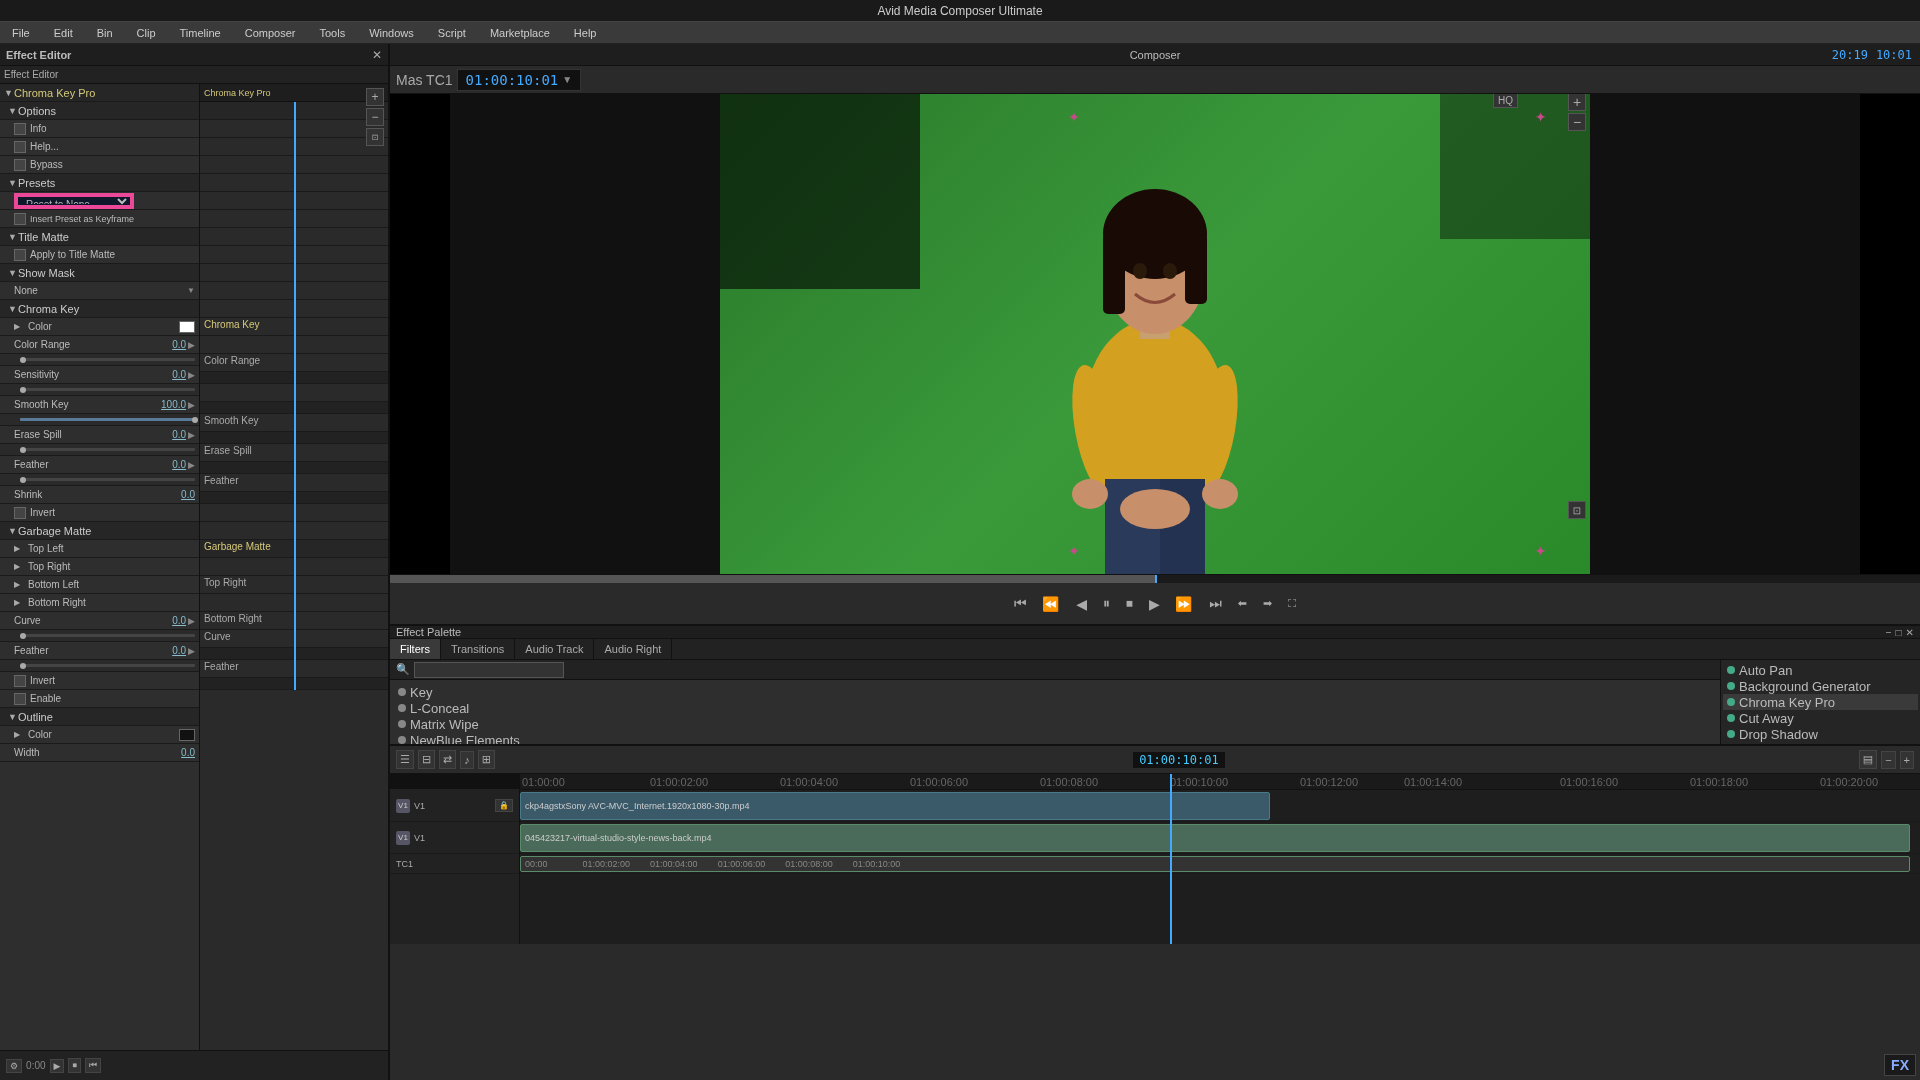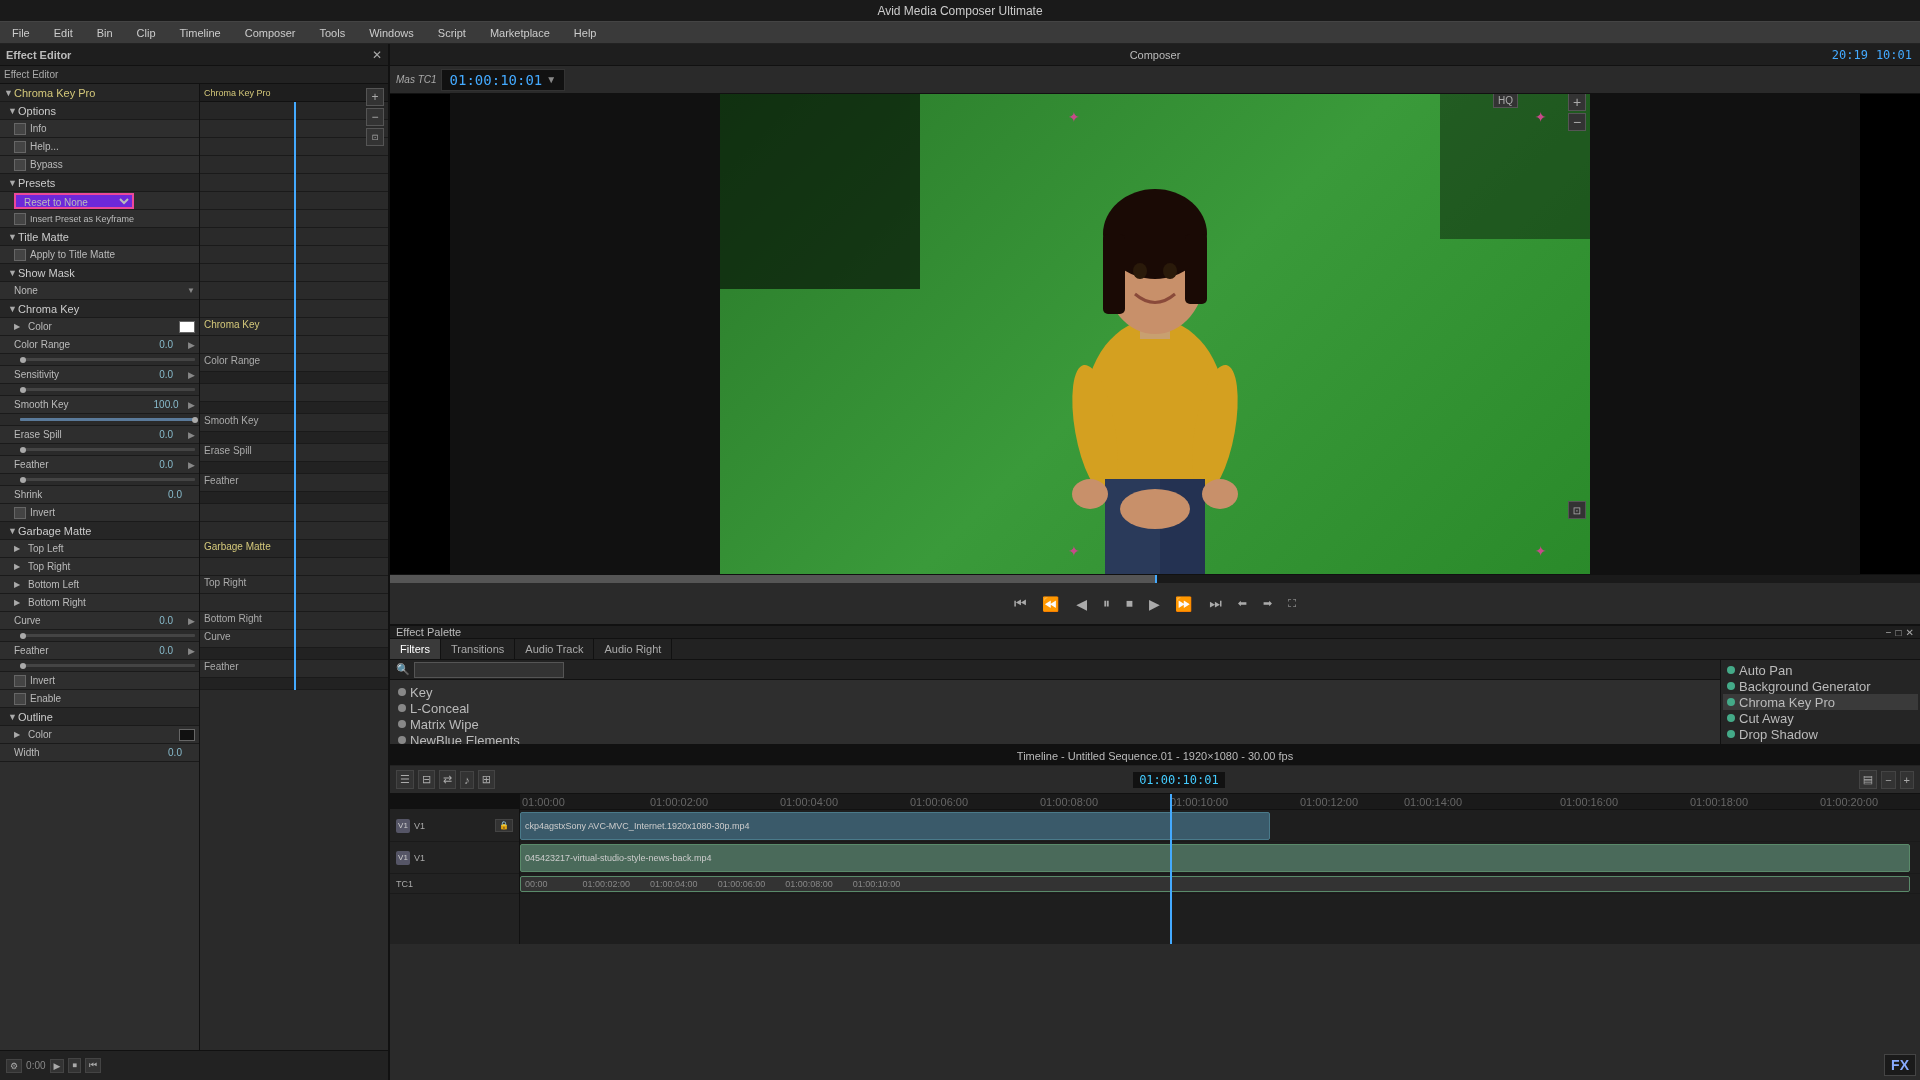--- a/index.html
+++ b/index.html
@@ -156,21 +156,22 @@
 
     .param-name {
       flex: 1;
       color: #bbb;
       font-size: 10px;
     }
     .param-value {
       color: #8bc;
       font-size: 10px;
       min-width: 40px;
-      text-align: center;
+      text-align: right;
+      text-decoration: underline;
     }
     .param-arrow {
       color: #888;
       font-size: 9px;
       margin-left: 2px;
     }
 
     
     .param-checkbox {
       width: 12px;
@@ -219,22 +220,22 @@
       width: 6px;
       height: 6px;
       background: #aaa;
       border-radius: 50%;
       position: absolute;
       top: -1.5px;
     }
 
     
     .preset-dropdown {
-      background: #6d28d9;
-      border: 2px solid #ec4899;
+      background: #0f172a;
+      border: 4px solid #ec4899;
       color: #bbb;
       font-size: 10px;
       padding: 1px 4px;
       height: 16px;
       width: 120px;
     }
 
     
     .effect-editor-bottom {
       height: 30px;
@@ -977,21 +978,21 @@
     <div class="composer-area">
       <div class="composer-header">
         <span>Composer</span>
         <div style="position:absolute; right:8px; display:flex; gap:8px; align-items:center;">
           <span style="color:#4af; font-family:monospace; font-size:12px;">20:19</span>
           <span style="color:#4af; font-family:monospace; font-size:12px;">10:01</span>
         </div>
       </div>
 
       <div class="composer-toolbar">
-        <span style="color:#aaa; font-size:10px;font-style:italic;">Mas TC1</span>
+        <span style="color:#aaa; font-size:14px;">Mas TC1</span>
         <div style="background:#111; border:1px solid #333; padding:2px 8px; display:flex; align-items:center; gap:4px;">
           <span style="color:#4af; font-family:monospace; font-size:14px;">01:00:10:01</span>
           <span style="color:#888; font-size:10px;">▼</span>
         </div>
       </div>
 
       <div class="composer-video-area">
         <div class="black-bars"></div>
         <div class="black-bars-right"></div>
 
@@ -1137,23 +1138,20 @@
           </div>
           <div class="palette-effect-item">
             <div class="palette-dot green"></div>
             <span>Drop Shadow</span>
           </div>
         </div>
       </div>
     </div>
 
     <div class="timeline-area">
-      <div class="timeline-header">
-        <span>Timeline - Untitled Sequence.01 - 1920×1080 - 30.00 fps</span>
-      </div>
       <div class="timeline-toolbar">
         <span class="timeline-btn">☰</span>
         <span class="timeline-btn">⊟</span>
         <span class="timeline-btn">⇄</span>
         <span class="timeline-btn">♪</span>
         <span class="timeline-btn">⊞</span>
         <span style="flex:1;"></span>
         <span class="master-timecode">01:00:10:01</span>
         <span style="flex:1;"></span>
         <span class="timeline-btn">▤</span>

